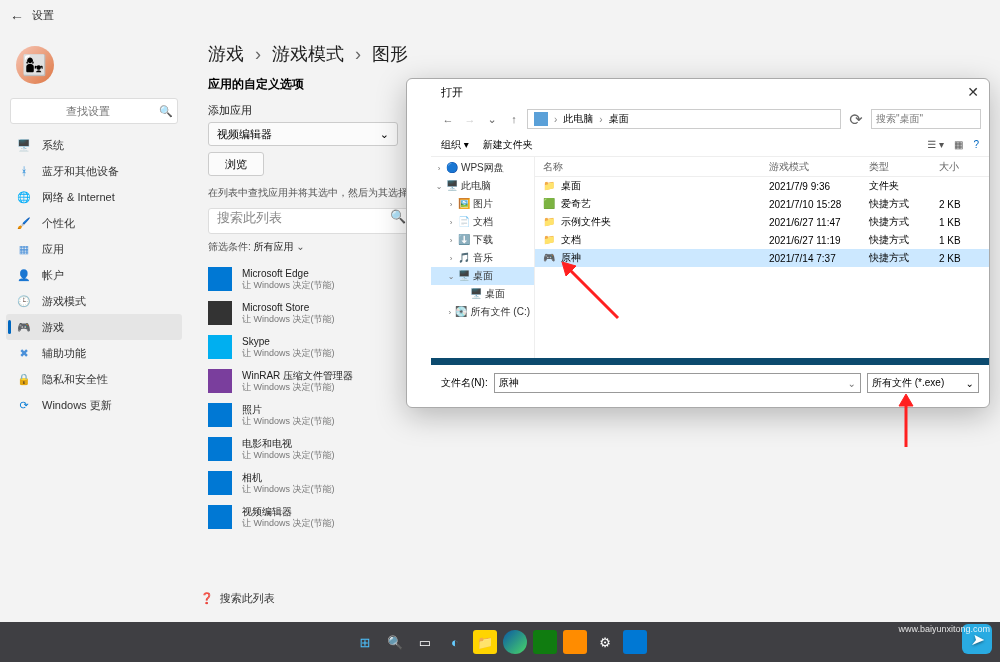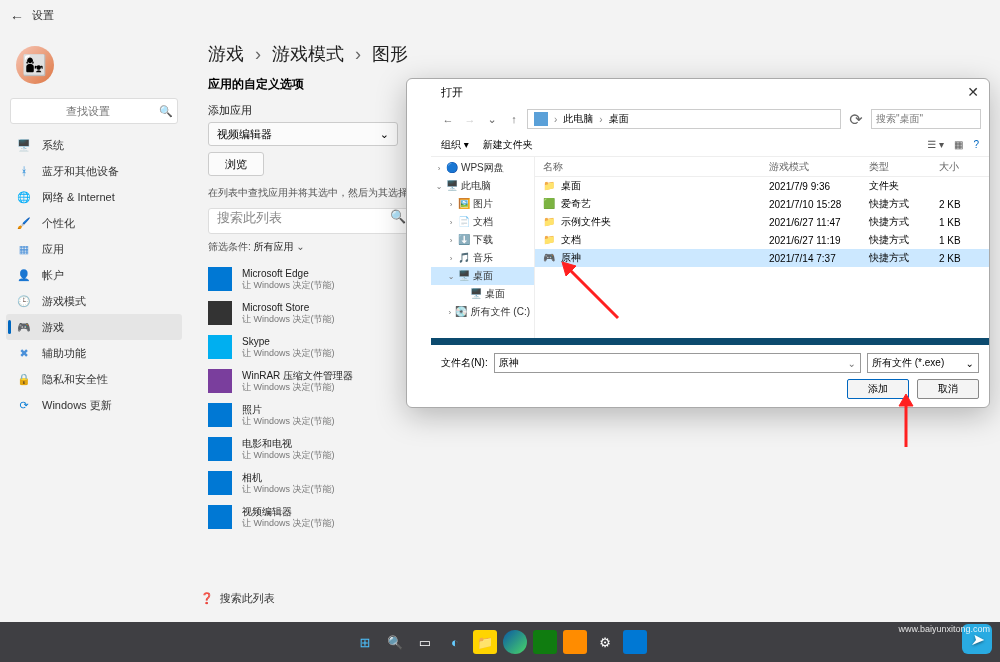--- a/index.html
+++ b/index.html
@@ -396,24 +396,20 @@
       <span class="fn-label">文件名(N):</span>
       <div class="fn-input">
         <span>原神</span>
         <span style="margin-left:auto;color:#777">⌄</span>
       </div>
       <div class="fn-filter">
         <span>所有文件 (*.exe)</span>
         <span>⌄</span>
       </div>
     </div>
-    <div class="fd-buttons">
-      <button class="fd-btn primary">添加</button>
-      <button class="fd-btn">取消</button>
-    </div>
   </div>
 </div>
 
 <svg class="arrow-annot" style="top:258px;left:558px" width="70" height="70">
   <line x1="60" y1="60" x2="10" y2="10" class="arrow-red" stroke-width="3"></line>
   <polygon points="4,4 18,8 8,18" class="arrow-red"></polygon>
 </svg>
 <svg class="arrow-annot" style="top:392px;left:886px" width="40" height="60">
   <line x1="20" y1="55" x2="20" y2="8" class="arrow-red" stroke-width="3"></line>
   <polygon points="20,2 13,14 27,14" class="arrow-red"></polygon>

